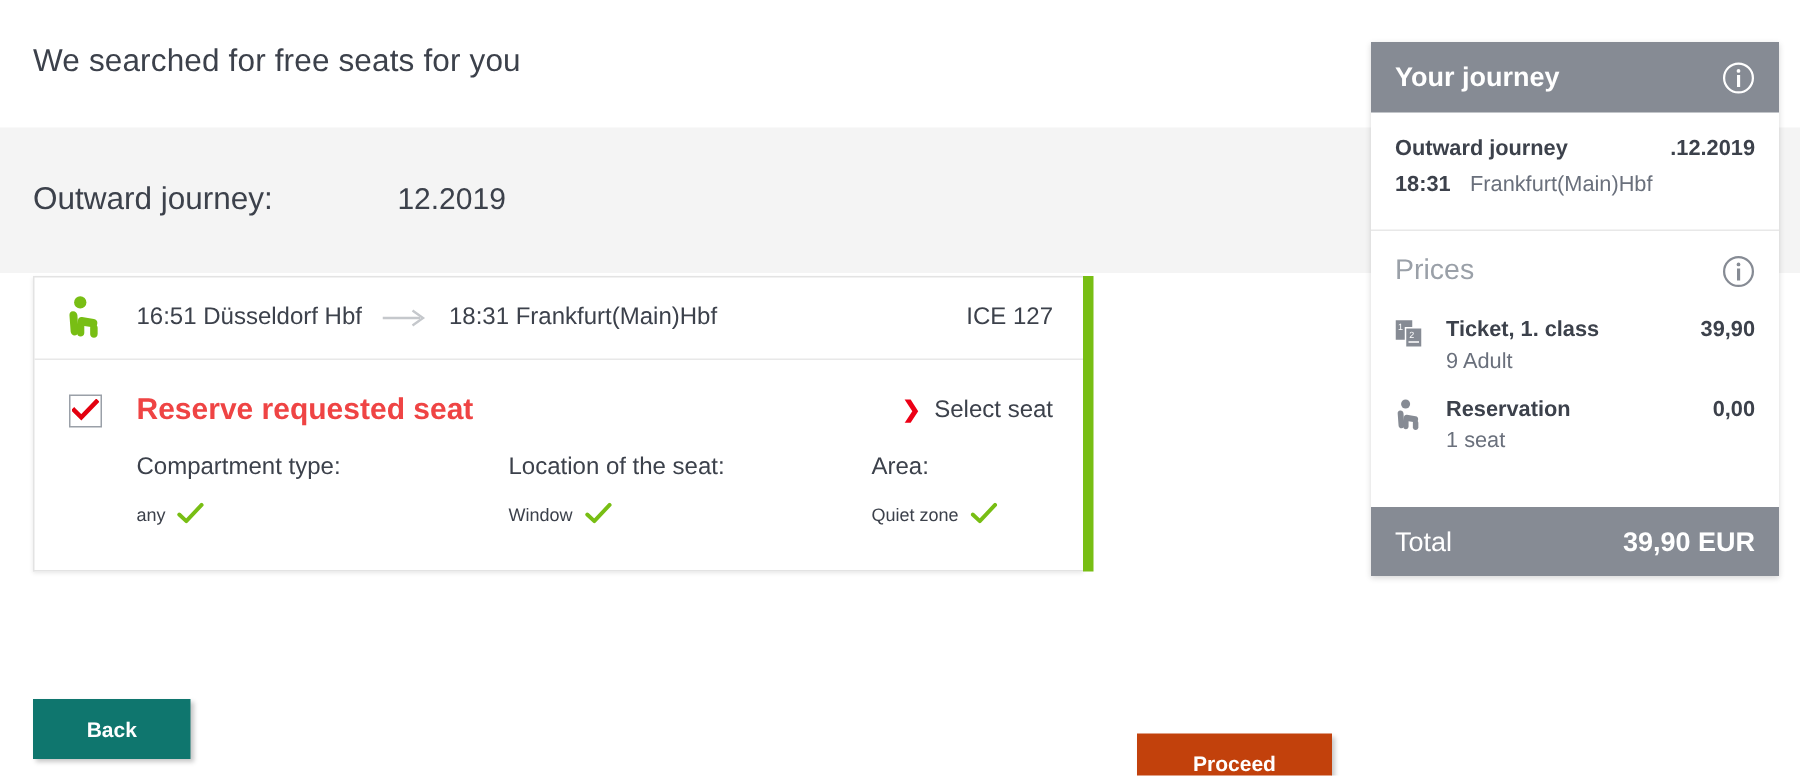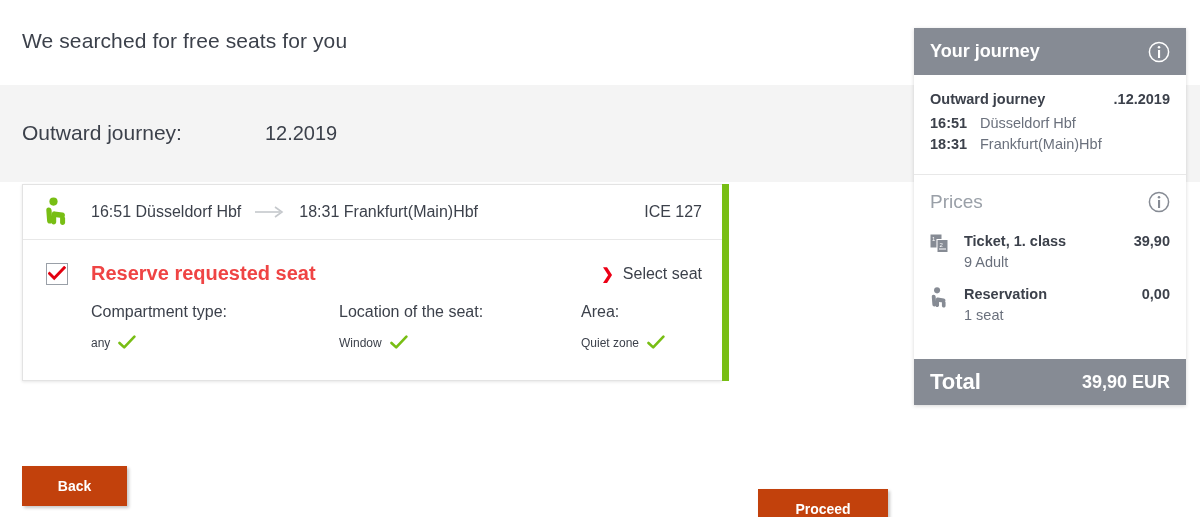--- a/index.html
+++ b/index.html
@@ -193,21 +193,21 @@
     color: #ffffff;
     font-weight: bold;
     font-size: 14px;
     cursor: pointer;
     box-shadow: 2px 2px 3px rgba(0,0,0,0.22);
     box-sizing: border-box;
   }
   .btn-back {
     left: 22px; top: 466px;
     width: 105px; height: 40px;
-    background: #c2410c;
+    background: #0f766e;
   }
   .btn-proceed {
     left: 758px; top: 489px;
     width: 130px; height: 40px;
     background: #c2410c;
   }
 
   
   .sidebar {
     position: absolute;
@@ -315,22 +315,22 @@
   }
   .sb-total {
     background: #868b94;
     height: 46px;
     display: flex;
     align-items: center;
     padding: 0 16px;
   }
   .sb-total-label {
     color: #ffffff;
-    font-size: 22px;
-    font-weight: bold;
+    font-size: 18px;
+    font-weight: normal;
   }
   .sb-total-value {
     margin-left: auto;
     color: #ffffff;
     font-size: 18px;
     font-weight: bold;
   }
 </style>
 </head>
 <body>
@@ -440,24 +440,20 @@
         </svg>
       </span>
     </div>
 
     <div class="sb-journey">
       <div class="sb-j-top">
         <span class="sb-j-title">Outward journey</span>
         <span class="sb-j-date">.12.2019</span>
       </div>
       <div class="sb-stop">
-        <span class="sb-stop-time">16:51</span>
-        <span class="sb-stop-name">Düsseldorf Hbf</span>
-      </div>
-      <div class="sb-stop">
         <span class="sb-stop-time">18:31</span>
         <span class="sb-stop-name">Frankfurt(Main)Hbf</span>
       </div>
     </div>
 
     <div class="sb-prices">
       <div class="sb-prices-head">
         <span class="sb-prices-title">Prices</span>
         <span class="info-icon">
           <svg width="22" height="22" viewBox="0 0 22 22" aria-hidden="true">

